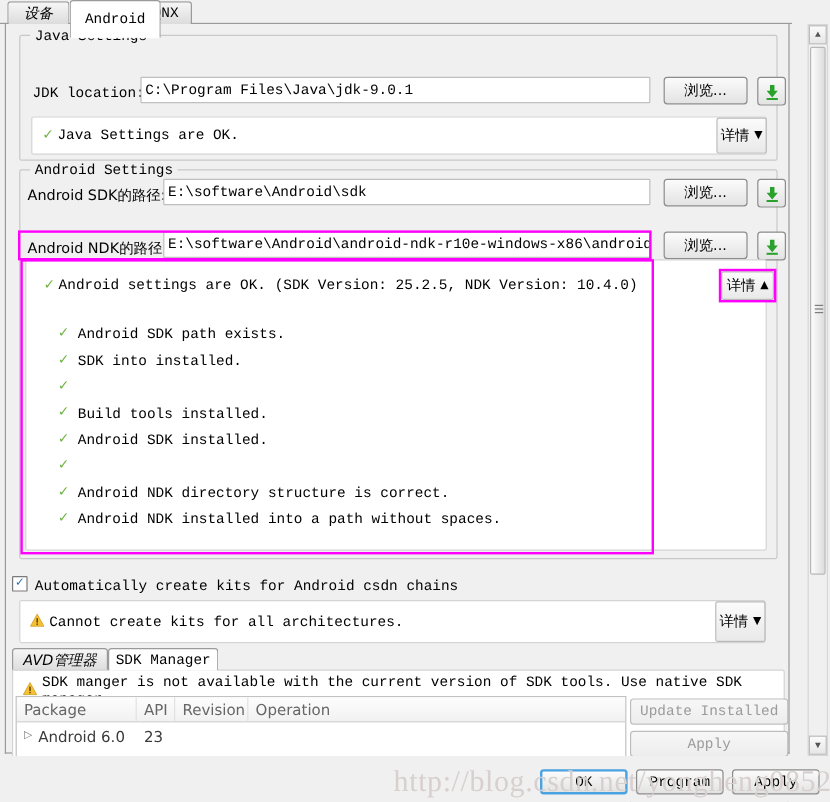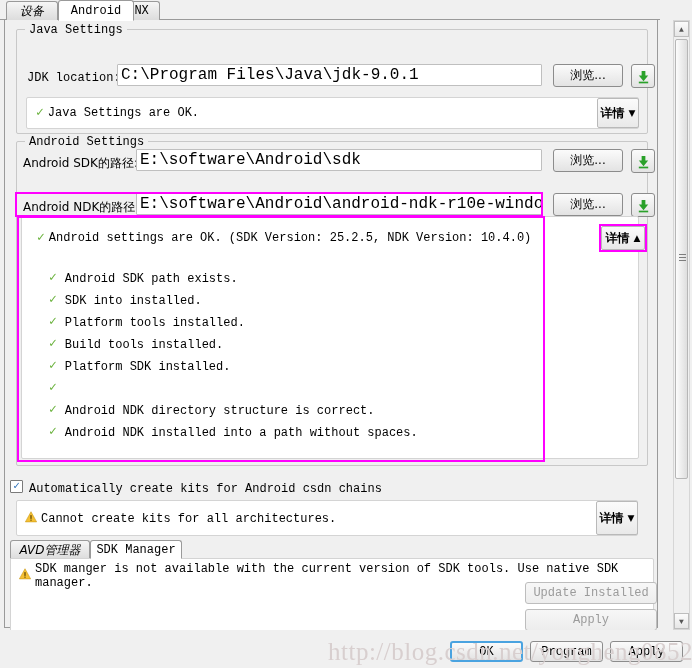--- a/index.html
+++ b/index.html
@@ -19,21 +19,21 @@
   .tab {
     position: absolute; top: 1px; height: 19px;
     border: 1px solid #9a9a9a; border-bottom: none;
     border-radius: 3px 3px 0 0;
     background: linear-gradient(to bottom,#f6f6f6,#dcdcdc);
     display: flex; align-items: center; justify-content: center;
     font-size: 12px; color: #000;
     white-space: nowrap;
   }
   .tab.active {
-    background: #fff; top: 0px; height: 21px; z-index: 3;
+    background: #fff; top: 0px; height: 32px; z-index: 3;
     border-color: #9a9a9a; border-bottom: 1px solid #fff;
   }
   .tab-cn { font-family: "DejaVu Sans","Liberation Sans",sans-serif; font-size: 12px; font-style: italic;}
   .tabline { position: absolute; left: 0; top: 19px; width: 660px; height: 1px; background: #9a9a9a; }
 
   
   .panel {
     position: absolute; left: 4px; top: 20px; width: 654px; height: 608px;
     background: #f0f0f0; border: 1px solid #9a9a9a; border-top: none;
   }
@@ -43,21 +43,21 @@
   .group-title {
     position: absolute; top: -7px; left: 8px; background: #f0f0f0;
     padding: 0 4px; font-size: 12px; color: #000; white-space: nowrap;
   }
 
   .lbl { position: absolute; font-size: 12px; color: #000; white-space: nowrap; line-height: 14px; }
   .lbl-cn { font-family: "DejaVu Sans","Liberation Sans",sans-serif; }
 
   .textfield {
     position: absolute; background: #fff; border: 1px solid #bfbfbf;
-    font-family: "Liberation Mono","DejaVu Sans Mono",monospace; font-size: 16px;
+    font-family: "Liberation Mono","DejaVu Sans Mono",monospace; font-size: 12px;
     padding: 0 3px; line-height: 20px; height: 22px; color: #000;
     white-space: nowrap; overflow: hidden; border-radius: 1px;
   }
 
   .btn {
     position: absolute; background: linear-gradient(to bottom,#fbfbfb,#e3e3e3);
     border: 1px solid #8c8c8c; border-radius: 3px;
     display: flex; align-items: center; justify-content: center;
     font-size: 12px; color: #000; white-space: nowrap; cursor: default;
   }
@@ -77,21 +77,21 @@
   }
 
   .statusrow { position: absolute; display: flex; align-items: center; gap: 4px; font-size: 12px; }
 
   .check { color: #6cb33f; font-size: 13px; line-height: 12px; }
 
   .detailbtn {
     position: absolute; display: flex; align-items: center; justify-content: center; gap: 4px;
     background: linear-gradient(to bottom,#fbfbfb,#e9e9e9);
     border: 1px solid #b9b9b9; border-radius: 2px;
-    font-family: "DejaVu Sans","Liberation Sans",sans-serif; font-size: 12px; font-weight: bold;
+    font-family: "DejaVu Sans","Liberation Sans",sans-serif; font-size: 12px;
   }
 
   .hl { position: absolute; border: 2px solid #ff00ff; pointer-events: none; z-index: 40; }
 
   .checklist { position: absolute; }
   .checkitem { position: relative; display: flex; align-items: flex-start; gap: 8px; height: 22px; font-size: 12px; }
 
   
   .cbx {
     position: absolute; width: 13px; height: 13px; background: #fff;
@@ -223,29 +223,28 @@
       <div class="checkitem">
         <span class="check">✓</span>
         <span>Android SDK path exists.</span>
       </div>
       <div class="checkitem">
         <span class="check">✓</span>
         <span>SDK into installed.</span>
       </div>
       <div class="checkitem">
         <span class="check">✓</span>
-        <span>Platform tools installed.</span>
       </div>
       <div class="checkitem">
         <span class="check">✓</span>
         <span>Build tools installed.</span>
       </div>
       <div class="checkitem">
         <span class="check">✓</span>
-        <span>Platform SDK installed.</span>
+        <span>Android SDK installed.</span>
       </div>
       <div class="checkitem">
         <span class="check">✓</span>
       </div>
       <div class="checkitem">
         <span class="check">✓</span>
         <span>Android NDK directory structure is correct.</span>
       </div>
       <div class="checkitem">
         <span class="check">✓</span>
@@ -288,20 +287,37 @@
       <span>
         <svg width="12" height="12" viewBox="0 0 16 16">
           <path d="M8 1 L15.5 14.5 H0.5 Z" fill="#f5c033" stroke="#c99a18" stroke-width="0.8"></path>
           <rect x="7.2" y="5.5" width="1.6" height="5" fill="#5a4200"></rect>
           <rect x="7.2" y="11.4" width="1.6" height="1.6" fill="#5a4200"></rect>
         </svg>
       </span>
       <span>SDK manger is not available with the current version of SDK tools. Use native SDK manager.</span>
     </div>
 
+    <div class="tbl" style="left:8px; top:560px; width:509px; height:56px;">
+      <div class="tbl-head">
+        <div class="th" style="width:100px;">Package</div>
+        <div class="th" style="width:32px;">API</div>
+        <div class="th" style="width:61px;">Revision</div>
+        <div class="th" style="width:300px; border-right:none;">Operation</div>
+      </div>
+      <div class="tr">
+        <div class="td" style="width:100px;">
+          <span class="caret">▷</span>
+          <span>Android 6.0</span>
+        </div>
+        <div class="td" style="width:32px;">23</div>
+        <div class="td" style="width:61px;"></div>
+        <div class="td" style="width:300px;"></div>
+      </div>
+    </div>
 
     <div class="btn disabled" style="left:520px; top:562px; width:132px; height:22px;">Update Installed</div>
     <div class="btn disabled" style="left:520px; top:589px; width:132px; height:22px;">Apply</div>
 
     <div class="group" style="left:520px; top:622px; width:132px; height:30px;">
       <span class="group-title" style="background:#fff;">Show Packages</span>
     </div>
   </div>
 
   <div class="sb">

